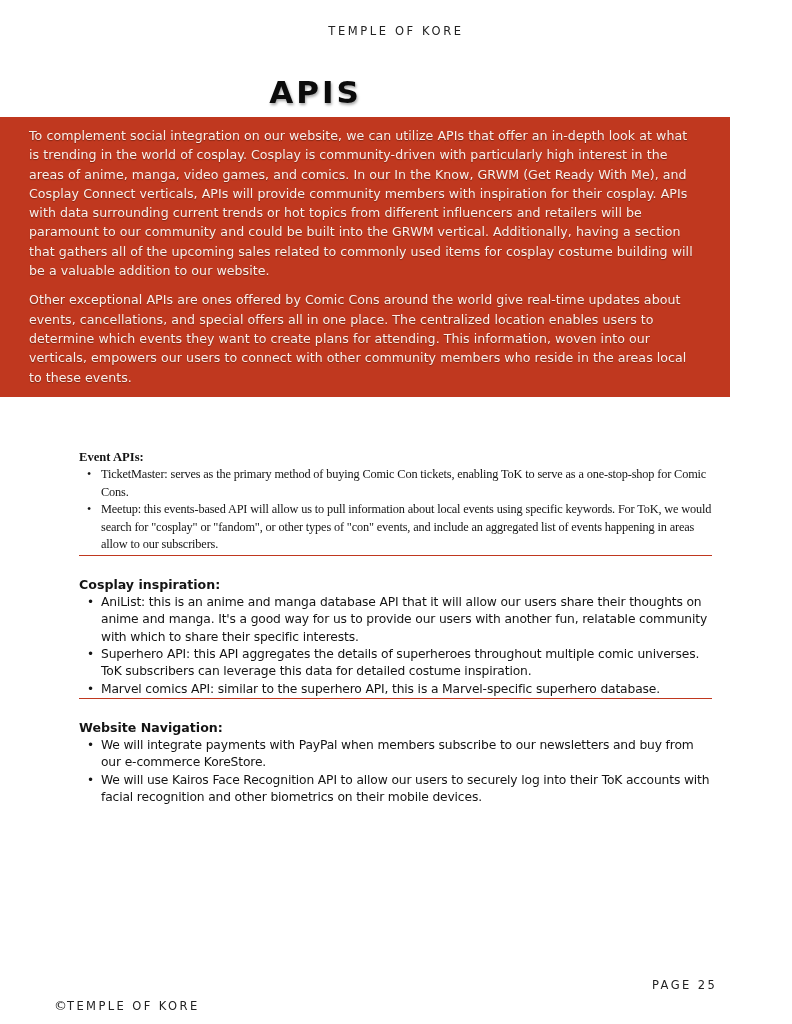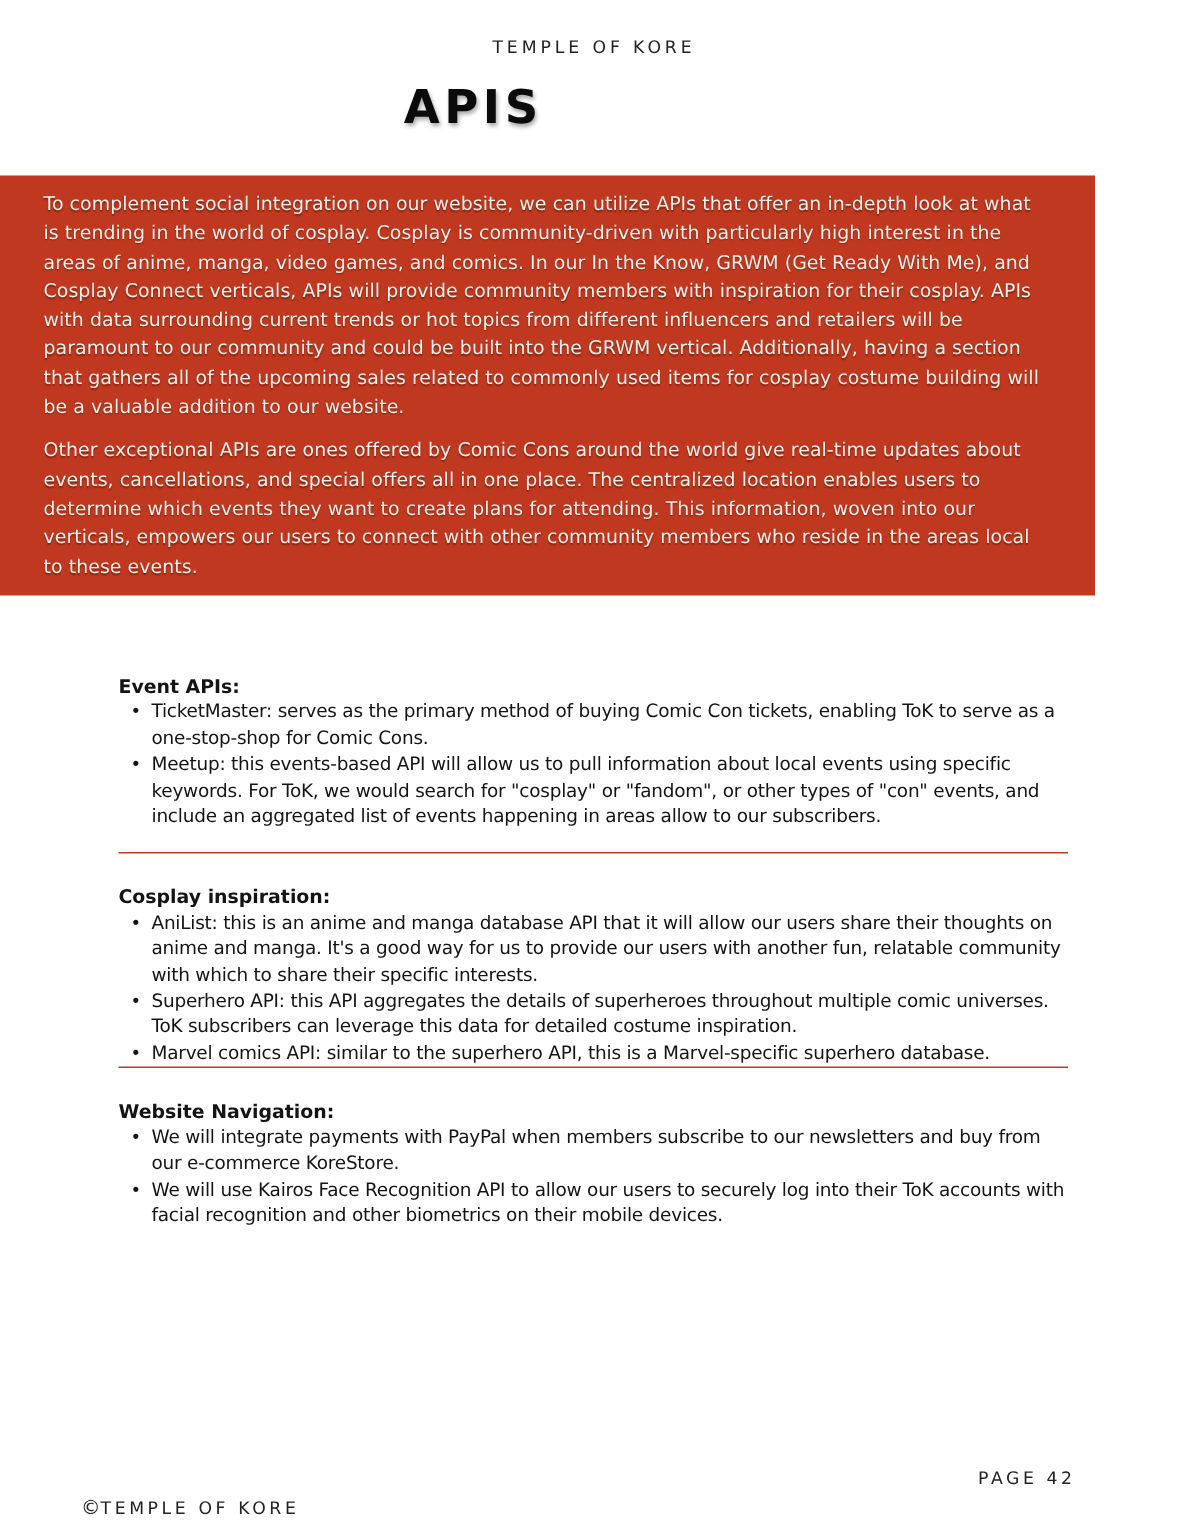--- a/index.html
+++ b/index.html
@@ -5,21 +5,21 @@
     * { box-sizing: border-box; margin: 0; padding: 0; }
     html, body { width: 792px; height: 1024px; background: #ffffff; overflow: hidden; }
     body { position: relative; font-family: "Liberation Sans", "DejaVu Sans", sans-serif; color: #111; }
 
     .running-header {
       position: absolute; top: 24px; left: 0; width: 792px;
       text-align: center; font-size: 11.5px; letter-spacing: 2.6px; color: #222;
       font-family: "DejaVu Sans", sans-serif;
     }
     .page-title {
-      position: absolute; top: 54px; left: 0; width: 631px;
+      position: absolute; top: 74px; left: 0; width: 631px;
       text-align: center; font-size: 31px; font-weight: bold; letter-spacing: 3px;
       color: #0b0b0b; font-family: "DejaVu Sans", sans-serif;
       text-shadow: 1px 2px 3px rgba(0,0,0,0.35);
     }
 
     .intro-band {
       position: absolute; top: 117px; left: 0; width: 730px; height: 280px;
       background: #c0381f;
       padding: 9px 30px 0 29px;
       color: #fbefe9;
@@ -33,21 +33,21 @@
       position: absolute; top: 449px; left: 79px; width: 633px;
       font-family: "DejaVu Sans", sans-serif; font-size: 12.3px; line-height: 17.4px; color: #141414;
     }
     .section-heading { font-weight: bold; font-size: 12.6px; margin-bottom: 0; }
     .bullet-list { list-style: none; padding-left: 0; }
     .bullet-item { position: relative; padding-left: 22px; letter-spacing: -0.15px; }
     .bullet-item::before {
       content: "\2022"; position: absolute; left: 8px; top: 0; font-size: 12px;
     }
     .divider { height: 1px; background: #c0381f; width: 633px; }
-    .sec1 { margin-bottom: 15px; }
+    .sec1 { margin-bottom: 2px; font-family: Liberation Serif, serif; }
     .sec2 { margin-top: 20px; }
     .sec3 { margin-top: 20px; }
 
     .footer-left {
       position: absolute; top: 998px; left: 54px; font-size: 11.5px; letter-spacing: 2.4px; color: #222;
       font-family: "DejaVu Sans", sans-serif;
       text-align: right;
     }
     .footer-left .copy { font-size: 13px; letter-spacing: 0; }
     .footer-right {
@@ -93,13 +93,13 @@
     <ul class="bullet-list">
       <li class="bullet-item">We will integrate payments with PayPal when members subscribe to our newsletters and buy from our e-commerce KoreStore.</li>
       <li class="bullet-item">We will use Kairos Face Recognition API to allow our users to securely log into their ToK accounts with facial recognition and other biometrics on their mobile devices.</li>
     </ul>
   </div>
 </div>
 
 <div class="footer-left">
   <span class="copy">©</span><span>TEMPLE OF KORE</span>
 </div>
-<div class="footer-right">PAGE 42</div>
+<div class="footer-right">PAGE 25</div>
 
 </body></html>

